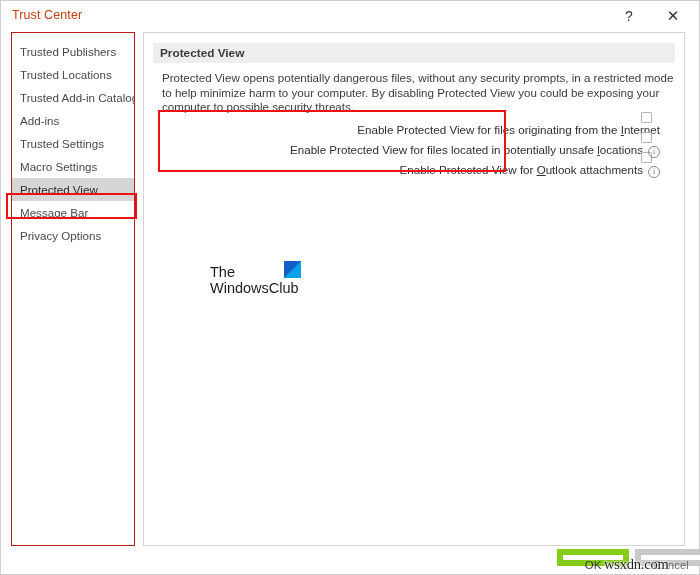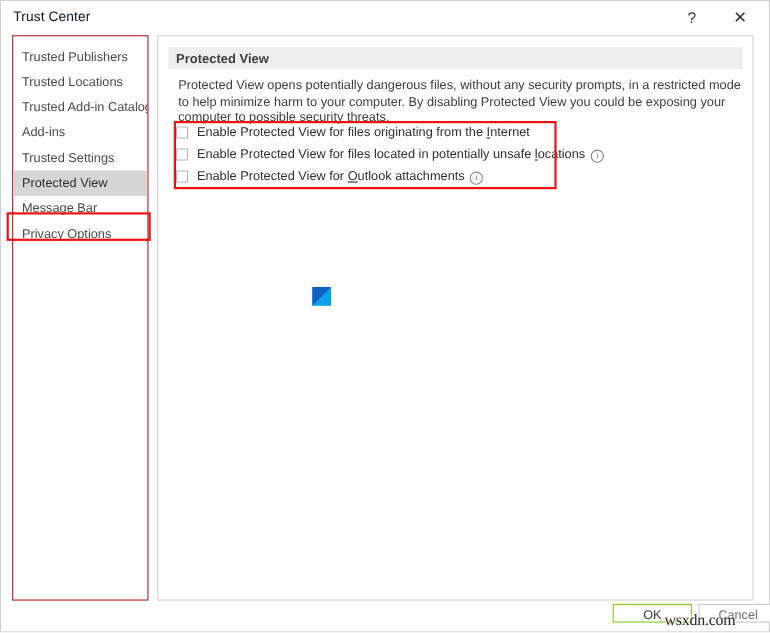--- a/index.html
+++ b/index.html
@@ -32,21 +32,21 @@
     left: 0; top: 0;
     width: 100%;
     height: 30px;
     background: #ffffff;
   }
   #title-text {
     position: absolute;
     left: 11px;
     top: 7px;
     font-size: 12.5px;
-    color: #0f172a;
+    color: #c2410c;
     letter-spacing: 0.1px;
   }
   .titlebar-btn {
     position: absolute;
     top: 0;
     width: 42px;
     height: 30px;
     display: flex;
     align-items: center;
     justify-content: center;
@@ -136,23 +136,24 @@
 
   
   #checkbox-group {
     position: absolute;
     left: 16px;
     top: 79px;
     width: 500px;
   }
   .checkbox-row {
     display: flex;
-    align-items: center;
+    align-items: flex-end;
     height: 17px;
     margin-bottom: 3px;
+    flex-direction: column;
   }
   .cb-box {
     width: 11px;
     height: 11px;
     border: 1px solid #b5b5b5;
     background: #ffffff;
     border-radius: 1px;
     flex: 0 0 auto;
     margin-right: 8px;
     box-sizing: border-box;
@@ -225,21 +226,21 @@
     border-bottom: 17px solid transparent;
   }
 
   
   .dialog-button {
     position: absolute;
     top: 548px;
     width: 72px;
     height: 17px;
     background: #ffffff;
-    border: 1px solid #84cc16;
+    border: 6px solid #84cc16;
     font-size: 11.5px;
     color: #3a3a3a;
     font-family: "Liberation Sans", sans-serif;
     text-align: center;
     line-height: 20px;
     box-sizing: border-box;
     cursor: default;
   }
   #ok-button { left: 556px; }
   #cancel-button { left: 634px; border-color: #c9c9c9; color: #6e6e6e; }
@@ -277,20 +278,23 @@
     </div>
     <div class="sidebar-item">
       <span>Trusted Add-in Catalogs</span>
     </div>
     <div class="sidebar-item">
       <span>Add-ins</span>
     </div>
     <div class="sidebar-item">
       <span>Trusted Settings</span>
     </div>
+    <div class="sidebar-item">
+      <span>Macro Settings</span>
+    </div>
     <div class="sidebar-item selected">
       <span>Protected View</span>
     </div>
     <div class="sidebar-item">
       <span>Message Bar</span>
     </div>
     <div class="sidebar-item">
       <span>Privacy Options</span>
     </div>
   </div>
@@ -317,20 +321,21 @@
       <div class="checkbox-row">
         <span class="cb-box"></span>
         <span class="cb-label"><span>Enable Protected View for </span><u>O</u><span>utlook attachments</span><span class="info-icon">i</span></span>
       </div>
 
     </div>
 
     <div id="checkbox-highlight"></div>
 
     <div id="logo">
+      <div id="logo-text"><span>The</span><br><span>WindowsClub</span></div>
       <div id="logo-mark">
         <div id="logo-mark-tri"></div>
       </div>
     </div>
 
   </div>
 
   <div class="dialog-button" id="ok-button">OK</div>
   <div class="dialog-button" id="cancel-button">Cancel</div>
 

